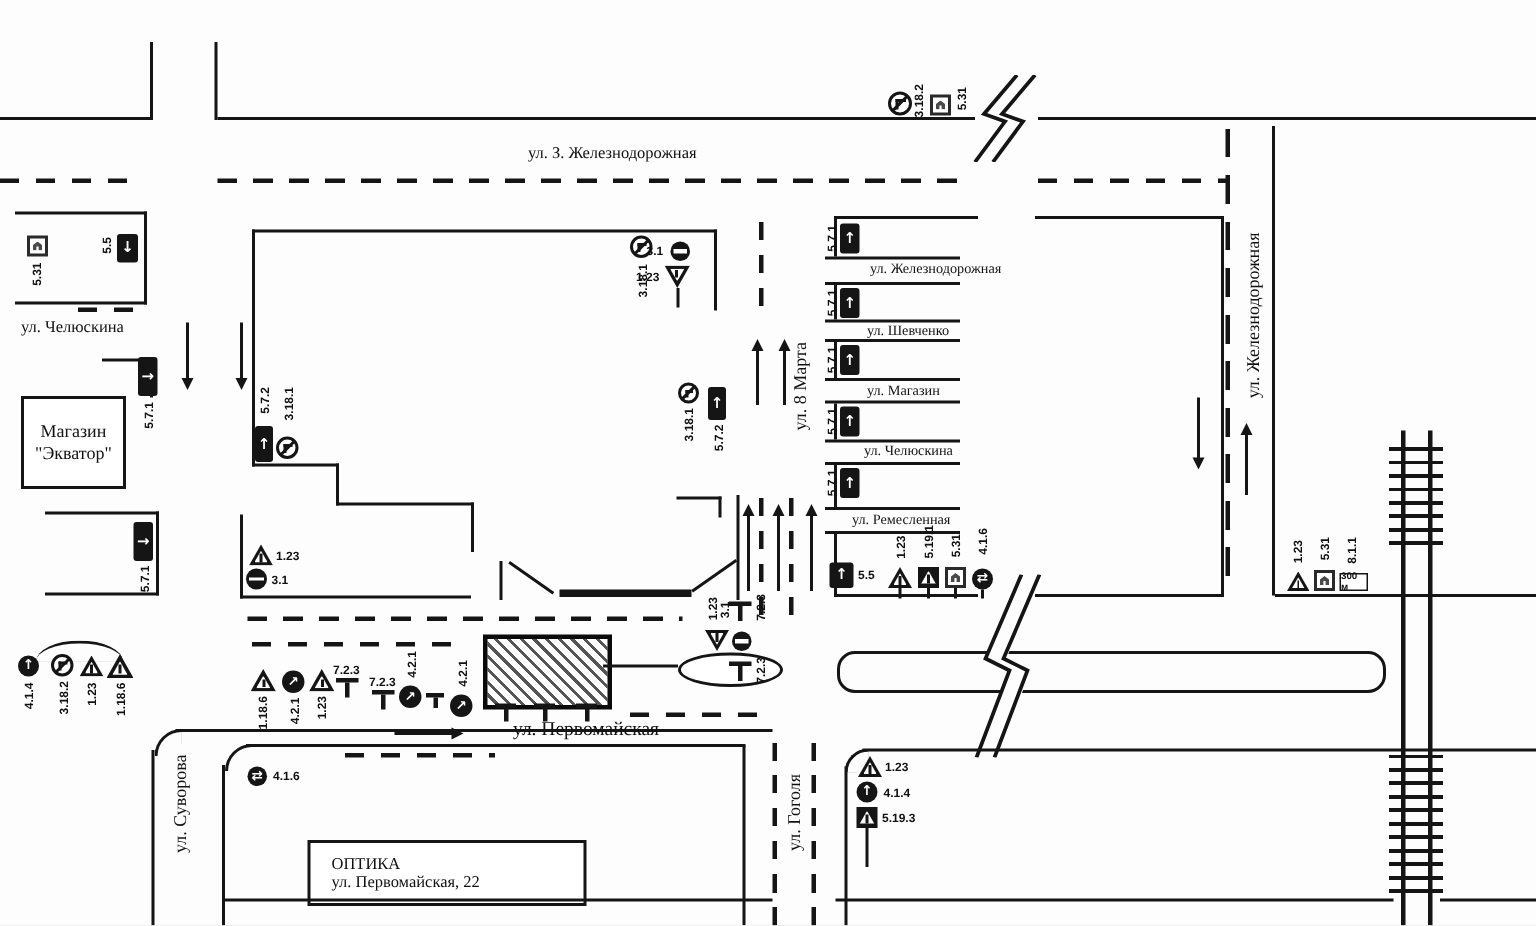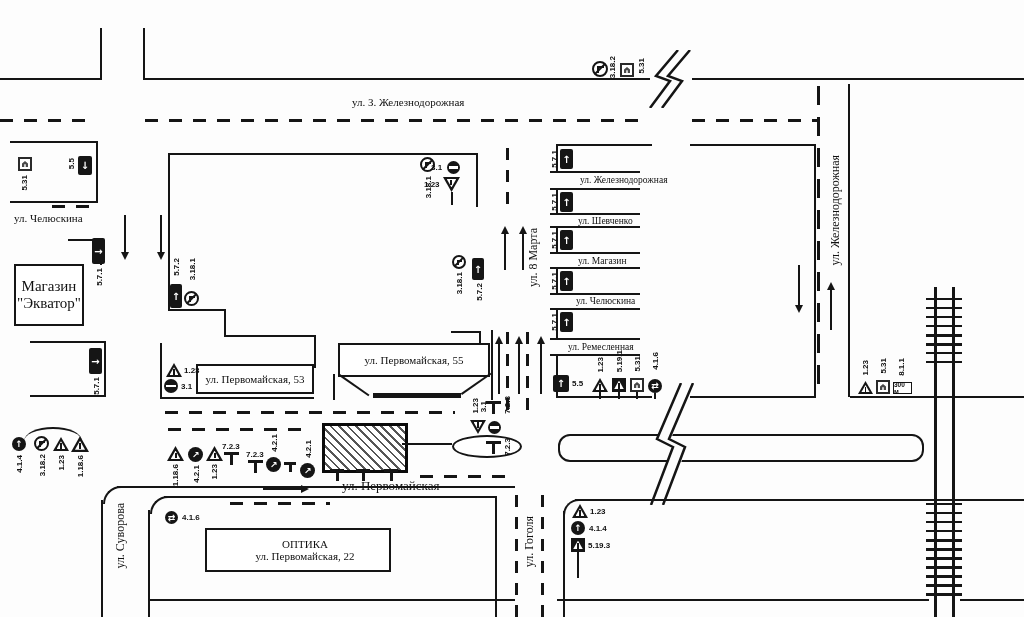--- a/index.html
+++ b/index.html
@@ -99,21 +99,21 @@
   <div class="vslab" style="left:20px;top:175px">5.31</div>
   <div class="rsign" style="left:78px;top:156px;width:14px;height:19px">
       <span>↓</span>
     </div>
   <div class="vslab" style="left:67px;top:158px">5.5</div>
   <div class="dh" style="left:52px;top:205px;width:46px"></div>
   <div class="txt" style="left:14px;top:212px">ул. Челюскина</div>
   <div class="ln" style="left:68px;top:239px;width:32px;height:2px"></div>
   <div class="ln" style="left:100px;top:239px;width:2px;height:26px"></div>
 
-  <div class="box" style="left:14px;top:264px;width:66px;height:58px;font-size:15px">
+  <div class="box" style="left:14px;top:264px;width:66px;height:58px;font-size:12px">
     <div>Магазин</div>
     <div>"Экватор"</div>
   </div>
 
   <div class="rsign" style="left:92px;top:238px;width:13px;height:26px">
       <span>→</span>
     </div>
   <div class="vslab" style="left:95px;top:268px">5.7.1</div>
   <div class="arrv down" style="left:120px;top:215px;height:45px"></div>
   <div class="arrv down" style="left:156px;top:215px;height:45px"></div>
@@ -146,33 +146,27 @@
   <div class="slab" style="left:424px;top:180px">1.23</div>
   <div class="ln" style="left:451px;top:192px;width:2px;height:13px"></div>
 
   <div class="cban" style="left:452px;top:255px;width:14px;height:14px"></div>
   <div class="vslab" style="left:455px;top:272px">3.18.1</div>
   <div class="rsign" style="left:472px;top:258px;width:12px;height:22px">
       <span>↑</span>
     </div>
   <div class="vslab" style="left:475px;top:283px">5.7.2</div>
 
-  <div class="box" style="left:196px;top:364px;width:114px;height:26px;font-size:11px">
-    <div>ул. Первомайская, 53</div>
-  </div>
   <div class="ln" style="left:160px;top:343px;width:2px;height:56px"></div>
   <div class="ln" style="left:160px;top:397px;width:154px;height:2px"></div>
   <div class="tri" style="left:166px;top:363px;width:16px;height:14px"></div>
   <div class="slab" style="left:184px;top:366px">1.23</div>
   <div class="cnoentry" style="left:164px;top:379px;width:14px;height:14px"></div>
   <div class="slab" style="left:181px;top:382px">3.1</div>
 
-  <div class="box" style="left:338px;top:343px;width:148px;height:30px;font-size:11px">
-    <div>ул. Первомайская, 55</div>
-  </div>
   <div class="ln" style="left:451px;top:331px;width:30px;height:2px"></div>
   <div class="ln" style="left:479px;top:331px;width:2px;height:14px"></div>
   <div class="ln" style="left:333px;top:374px;width:2px;height:26px"></div>
   <div class="ln" style="left:340px;top:374px;width:36px;height:2px;transform:rotate(35deg);transform-origin:0 0"></div>
   <div class="ln" style="left:462px;top:393px;width:36px;height:2px;transform:rotate(-35deg);transform-origin:0 100%"></div>
   <div class="ln" style="left:373px;top:393px;width:88px;height:5px"></div>
 
   <div class="ln" style="left:491px;top:330px;width:2px;height:70px"></div>
   <div class="dv" style="left:506px;top:148px;height:64px"></div>
   <div class="dv" style="left:506px;top:332px;height:82px"></div>
@@ -340,21 +334,21 @@
   <div class="ln" style="left:164px;top:496px;width:333px;height:2px"></div>
   <div class="ln" style="left:495px;top:497px;width:2px;height:120px"></div>
   <div class="ln" style="left:101px;top:500px;width:2px;height:117px"></div>
   <div class="ln" style="left:148px;top:510px;width:2px;height:107px"></div>
   <div class="vt" style="left:113px;top:503px">ул. Суворова</div>
 
   <div class="carrow" style="left:165px;top:511px;width:13px;height:13px">
       <span>⇄</span>
     </div>
   <div class="slab" style="left:182px;top:513px">4.1.6</div>
-  <div class="box" style="left:205px;top:528px;width:168px;height:40px;font-size:11px;align-items:center;padding-left:14px">
+  <div class="box" style="left:205px;top:560px;width:168px;height:40px;font-size:11px;align-items:flex-start;padding-left:14px">
     <div>ОПТИКА</div>
     <div>ул. Первомайская, 22</div>
   </div>
 
   <div class="dv" style="left:515px;top:495px;height:122px"></div>
   <div class="dv" style="left:541px;top:495px;height:122px"></div>
   <div class="vt" style="left:522px;top:516px">ул. Гоголя</div>
 
   <div class="corner" style="left:563px;top:499px;width:14px;height:14px"></div>
   <div class="ln" style="left:575px;top:499px;width:449px;height:2px"></div>

